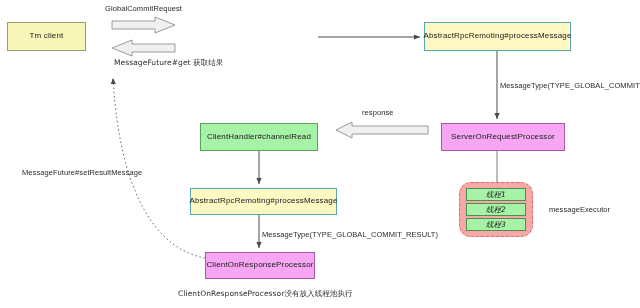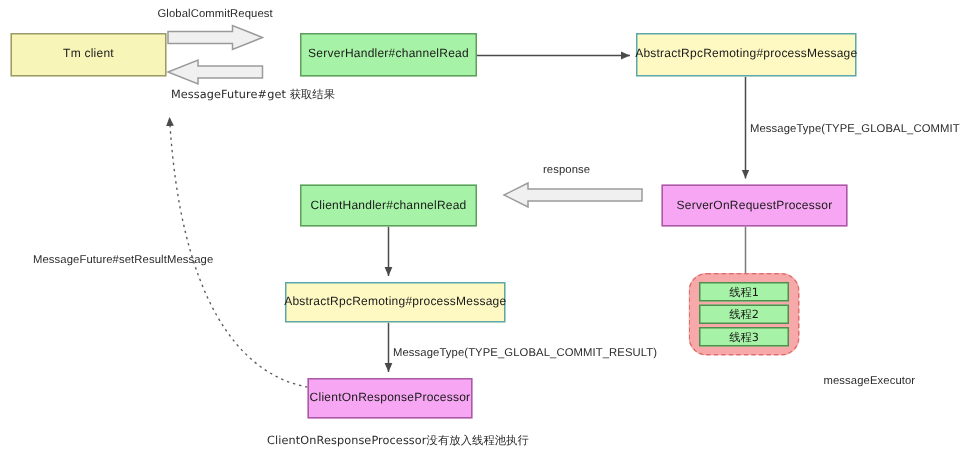--- a/index.html
+++ b/index.html
@@ -109,27 +109,24 @@
       <path d="M428,126 L352,126 L352,122 L336,130 L352,138 L352,134 L428,134 z" fill="#f0f0f0" stroke="#9a9a9a" stroke-width="1"></path>
     </g>
 
     <line x1="259" y1="151" x2="259" y2="184" stroke="#4a4a4a" stroke-width="1" marker-end="url(#solidArrow)"></line>
 
     <line x1="259" y1="215" x2="259" y2="248" stroke="#4a4a4a" stroke-width="1" marker-end="url(#solidArrow)"></line>
 
     <path d="M205,258 C160,250 120,200 113,78" fill="none" stroke="#5a5a5a" stroke-width="0.9" stroke-dasharray="1.6,2.6" marker-end="url(#solidArrow)"></path>
   </svg>
 
-  <div class="node yellow" style="left:7px;  top:22px;  width:104px;  height:29px;">
+  <div class="node yellow" style="left:7px;  top:22px;  width:79px;  height:29px;">
     <span>Tm client</span>
   </div>
 
-  <div class="node green" style="left:200px; top:22px;  width:118px; height:29px;">
-    <span>ServerHandler#channelRead</span>
-  </div>
 
   <div class="node cyan" style="left:424px; top:22px;  width:147px; height:29px;">
     <span>AbstractRpcRemoting#processMessage</span>
   </div>
 
   <div class="node magenta" style="left:441px; top:123px; width:124px; height:28px;">
     <span>ServerOnRequestProcessor</span>
   </div>
 
   <div class="node green" style="left:200px; top:123px; width:118px; height:28px;">
@@ -137,21 +134,21 @@
   </div>
 
   <div class="node cyan" style="left:190px; top:188px; width:147px; height:27px;">
     <span>AbstractRpcRemoting#processMessage</span>
   </div>
 
   <div class="node magenta" style="left:205px; top:252px; width:110px; height:27px;">
     <span>ClientOnResponseProcessor</span>
   </div>
 
-  <div class="exec-pool" style="left:459px; top:182px; width:74px; height:55px;">
+  <div class="exec-pool" style="left:459px; top:182px; width:74px; height:55px;font-style:italic;">
     <div class="thread">
       <span>线程1</span>
     </div>
     <div class="thread">
       <span>线程2</span>
     </div>
     <div class="thread">
       <span>线程3</span>
     </div>
   </div>
@@ -161,17 +158,17 @@
   <div class="label cjk" style="left:86px; top:58px;padding-left:28px;">MessageFuture#get 获取结果</div>
 
   <div class="label" style="left:500px; top:81px;">MessageType(TYPE_GLOBAL_COMMIT)</div>
 
   <div class="label" style="left:362px; top:108px;">response</div>
 
   <div class="label" style="left:262px; top:230px;">MessageType(TYPE_GLOBAL_COMMIT_RESULT)</div>
 
   <div class="label" style="left:22px; top:168px;">MessageFuture#setResultMessage</div>
 
-  <div class="label" style="left:549px; top:205px;margin-top:44px;">messageExecutor</div>
+  <div class="label" style="left:549px; top:205px;">messageExecutor</div>
 
   <div class="label cjk" style="left:178px; top:289px;">ClientOnResponseProcessor没有放入线程池执行</div>
 
 </div>
 
 </body></html>

